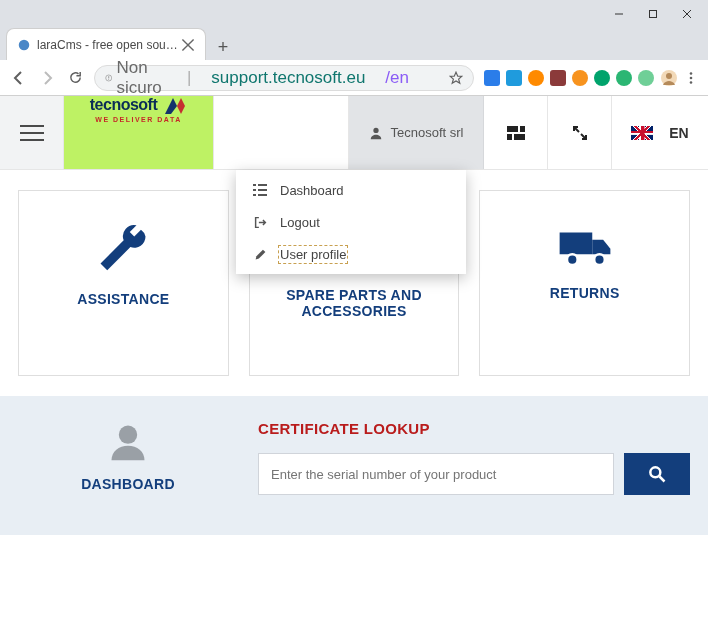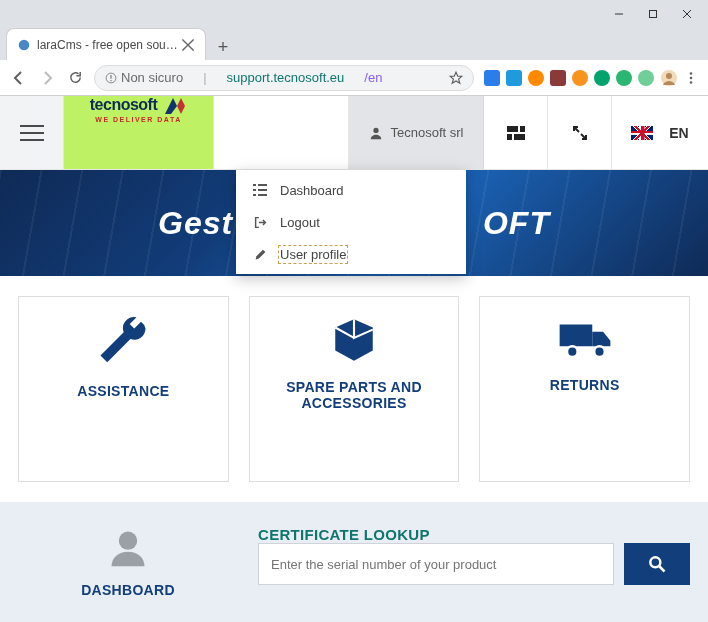--- a/index.html
+++ b/index.html
@@ -12,21 +12,21 @@
   .win-btn svg { width: 10px; height: 10px; }
   .tab-strip { height: 32px; display: flex; align-items: flex-end; padding-left: 6px; }
   .tab { background: #fff; height: 32px; border-radius: 8px 8px 0 0; display: flex; align-items: center; padding: 0 10px; min-width: 190px; max-width: 200px; border: 1px solid #cfcfcf; border-bottom: none; }
   .tab .favicon { width: 14px; height: 14px; margin-right: 6px; }
   .tab .tab-title { font-size: 12px; color: #4a4a4a; white-space: nowrap; overflow: hidden; text-overflow: ellipsis; flex: 1; }
   .tab .tab-close { width: 14px; height: 14px; color: #666; }
   .newtab { width: 26px; height: 26px; display: flex; align-items: center; justify-content: center; color: #555; font-size: 18px; margin-left: 4px; }
   .addrbar { background: #fff; height: 36px; display: flex; align-items: center; padding: 0 6px; border-bottom: 1px solid #d0d0d0; gap: 2px; }
   .nav-btn { width: 26px; height: 26px; display: flex; align-items: center; justify-content: center; color: #606060; }
   .nav-btn.dis { color: #bcbcbc; }
-  .addr { flex: 1; height: 26px; border: 1px solid #dcdcdc; border-radius: 14px; background: #f1f3f4; display: flex; align-items: center; padding: 0 10px; gap: 20px; font-size: 13px; color: #555; margin: 0 4px; }
+  .addr { flex: 1; height: 26px; border: 1px solid #dcdcdc; border-radius: 14px; background: #f1f3f4; display: flex; align-items: center; padding: 0 10px; gap: 20px; font-size: 17px; color: #555; margin: 0 4px; }
   .addr .pre { color: #6a6a6a; display:flex; align-items:center; gap:4px; }
   .addr .sep { color: #b0b0b0; }
   .addr .url { color: #0f766e; }
   .addr .path { color: #8b5cf6; }
   .ext-icons { display: flex; align-items: center; gap: 6px; padding: 0 4px; }
   .ext { width: 16px; height: 16px; border-radius: 3px; }
   
   
   .page { position: relative; height: calc(622px - 28px - 32px - 36px); overflow: hidden; background:#fff; }
   
@@ -63,31 +63,31 @@
   .hero h1 { font-size:32px; font-weight:800; letter-spacing:1px; font-style:italic; position:relative; }
   
   
   .dropdown { position:absolute; top:74px; left:236px; width:230px; background:#fff; box-shadow:0 4px 14px rgba(0,0,0,0.25); z-index:10; padding:4px 0;}
   .dropdown-item { height:32px; display:flex; align-items:center; gap:12px; padding:0 16px; font-size:13px; color:#444; cursor:pointer; }
   .dropdown-item.hl span.lbl { outline:1px dashed #c8a050; outline-offset:1px; }
   .dropdown-item .ico { width:16px; display:flex; justify-content:center; color:#555;}
   
   
   .cards { display:flex; gap:20px; padding:20px 18px; background:#fff; }
-  .card { flex:1; height:186px; border:1px solid #dedede; display:flex; flex-direction:column; align-items:center; justify-content:flex-start; padding-top:18px; gap:14px; }
+  .card { flex:1; height:186px; border:1px solid #dedede; display:flex; flex-direction:column; align-items:center; justify-content:flex-start; padding-top:32px; gap:14px; }
   .card .cicon { color:#133e7c; }
   .card .ctitle { color:#133e7c; font-weight:800; font-size:14px; text-align:center; letter-spacing:0.3px; padding:0 10px;}
   
   
   .lower { background:#e8eef4; padding:24px 18px 40px; display:flex; gap:20px; }
   .panel { flex:0 0 220px; display:flex; flex-direction:column; align-items:center; gap:12px;}
   .panel .picon { color:#9aa0a6; }
   .panel .ptitle { color:#133e7c; font-weight:800; font-size:14px; letter-spacing:0.3px;}
   .lookup { flex:1; }
-  .lookup h3 { color:#0f766e; font-weight:800; font-size:15px; letter-spacing:0.3px; }
+  .lookup h3 { color:#b91c1c; font-weight:800; font-size:15px; letter-spacing:0.3px; margin-bottom:16px;}
   .lookup-row { display:flex; gap:10px; }
   .lookup input { flex:1; height:42px; border:1px solid #d0d4da; padding:17px 12px; font-size:13px; color:#555; background:#fff;}
   .search-btn { width:66px; height:42px; background:#133e7c; display:flex; align-items:center; justify-content:center; color:#fff; border:none;}
   
   svg { display:block; }
 </style>
 </head>
 <body>
 
 <div class="browser-chrome">
@@ -263,27 +263,20 @@
     <div class="dropdown-item hl">
       <span class="ico">
           <svg width="13" height="13" viewBox="0 0 16 16" fill="#555">
             <path d="M2 14l1-4 8-8 3 3-8 8-4 1z"></path>
           </svg>
         </span>
       <span class="lbl">User profile</span>
     </div>
   </div>
 
-  <div class="hero">
-    <h1>
-      <span>Gest</span>
-      <span style="display:inline-block;width:230px"></span>
-      <span>OFT</span>
-    </h1>
-  </div>
 
   <div class="cards">
     <div class="card">
       <span class="cicon">
         <svg width="54" height="54" viewBox="0 0 24 24" fill="#133e7c">
             <path d="M22 6a5 5 0 0 1-6.7 4.7L5 21l-3-3L12.3 7.7A5 5 0 0 1 18 1l-3 3 2 2 3-3a5 5 0 0 1 2 3z"></path>
           </svg>
       </span>
       <div class="ctitle">ASSISTANCE</div>
     </div>

